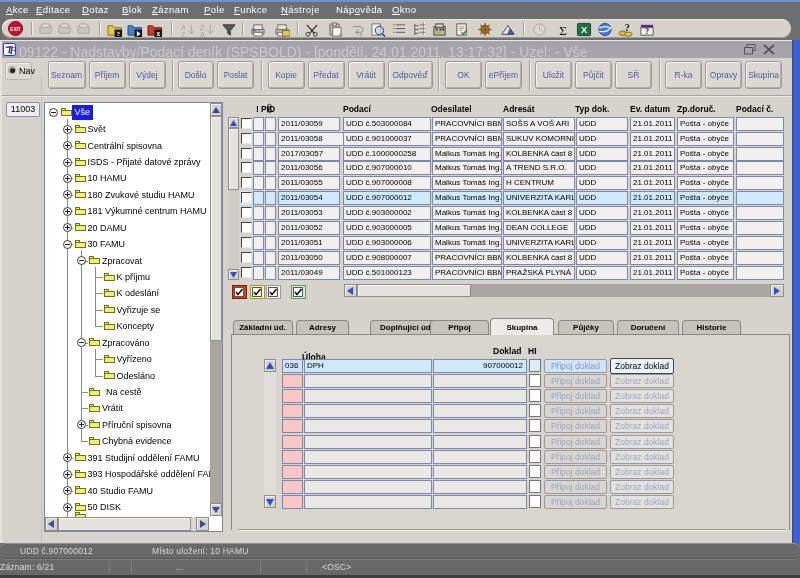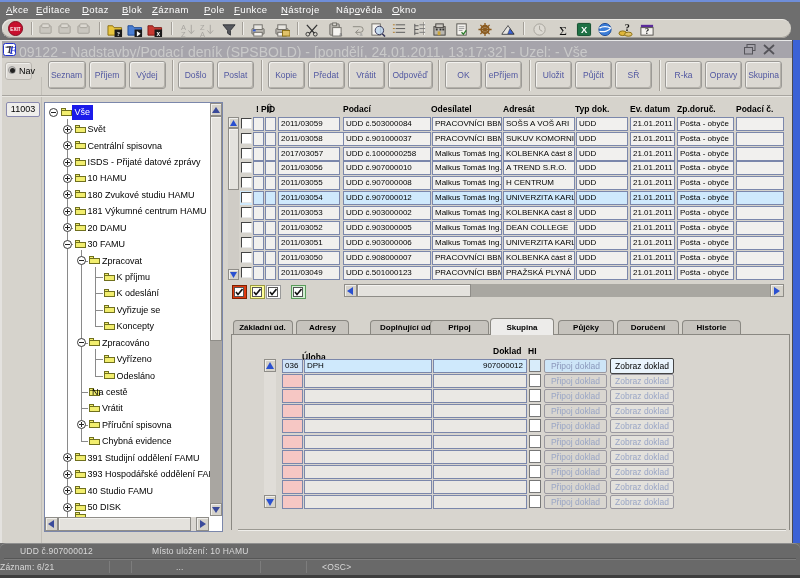--- a/index.html
+++ b/index.html
@@ -398,21 +398,21 @@
 <div class="fold" style="left:104.0px;top:371.1px">
     <span class="b2"></span>
     <span class="b1"></span>
   </div>
 <div class="trow" style="left:116.5px;top:369.6px;width:92px;overflow:hidden">Odesláno</div>
 <div class="tline" style="left:81px;top:392px;width:7px;height:1px"></div>
 <div class="fold" style="left:89.0px;top:387.5px">
     <span class="b2"></span>
     <span class="b1"></span>
   </div>
-<div class="trow" style="left:92px;top:386.0px;width:130px;overflow:hidden">Na cestě</div>
+<div class="trow" style="left:106px;top:386.0px;width:130px;overflow:hidden">Na cestě</div>
 <div class="tline" style="left:81px;top:408px;width:7px;height:1px"></div>
 <div class="fold" style="left:89.0px;top:403.9px">
     <span class="b2"></span>
     <span class="b1"></span>
   </div>
 <div class="trow" style="left:102.0px;top:402.4px;width:107px;overflow:hidden">Vrátit</div>
 <div class="tline" style="left:81px;top:425px;width:7px;height:1px"></div>
 <div class="tog" style="left:76.5px;top:420.4px">
     <i></i>
     <u></u>

